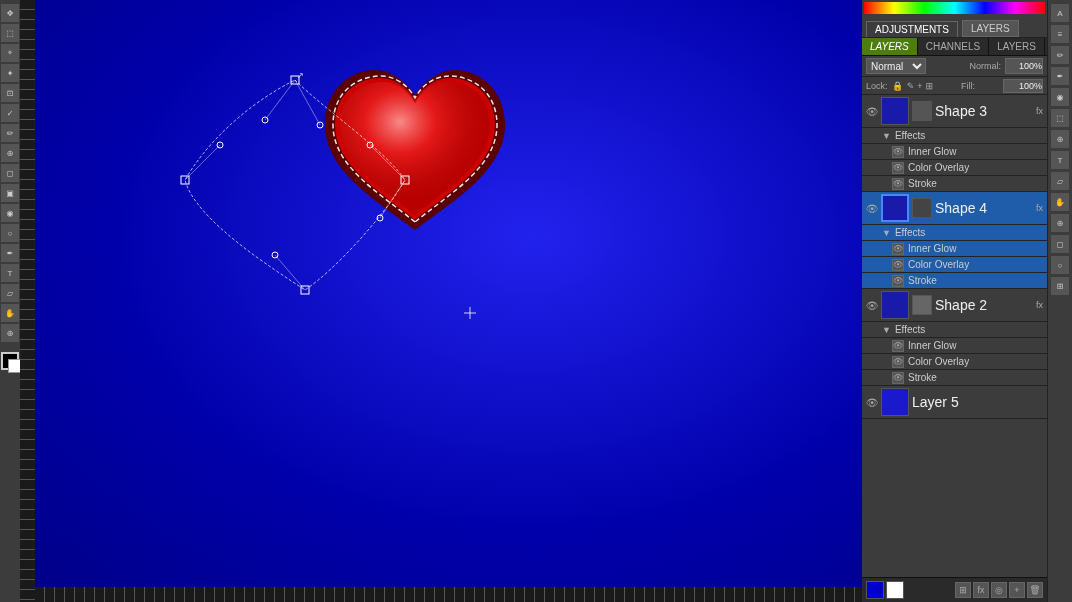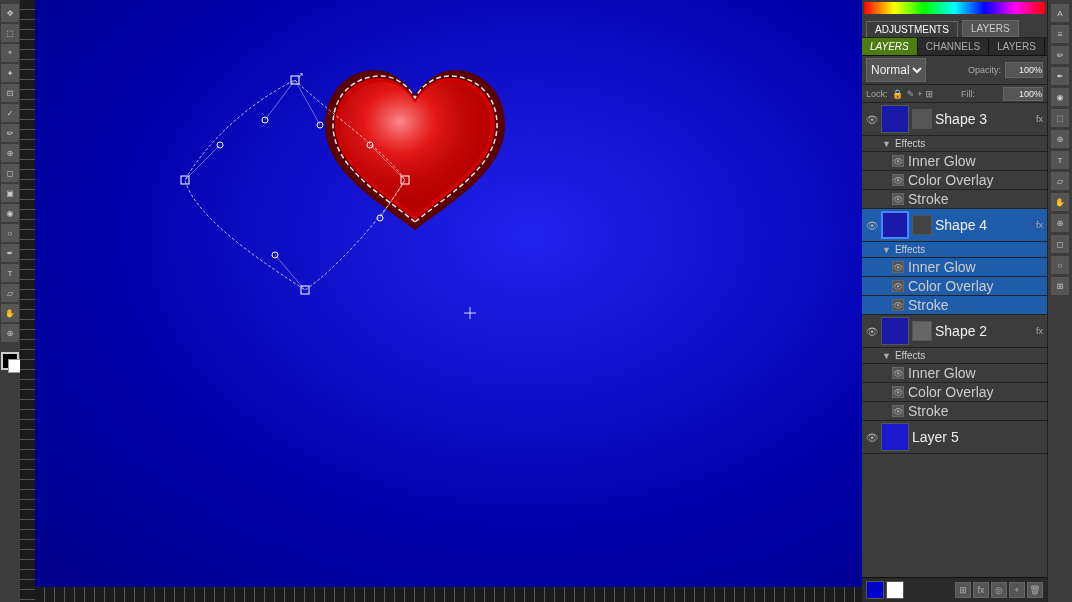--- a/index.html
+++ b/index.html
@@ -62,21 +62,21 @@
     .adj-btn {
       padding: 2px 8px; font-size: 10px; color: #ccc; background: #555; border: 1px solid #666; cursor: pointer;
     }
     .adj-btn.active { background: #3c3c3c; border-bottom: none; color: #fff; }
 
     
     .layer-controls {
       display: flex; align-items: center; padding: 2px 4px; gap: 4px; background: #3c3c3c; border-bottom: 1px solid #222;
     }
     .blend-select {
-      width: 60px; height: 24px; font-size: 12px; background: #555; color: #eee; border: 1px solid #666;
+      width: 60px; height: 16px; font-size: 10px; background: #555; color: #eee; border: 1px solid #666;
     }
     .opacity-field {
       width: 38px; height: 16px; font-size: 9px; background: #555; color: #eee; border: 1px solid #666; text-align: right;
     }
 
     
     .lock-row {
       display: flex; align-items: center; padding: 2px 4px; gap: 3px; background: #3c3c3c; border-bottom: 1px solid #222; height: 18px;
     }
     .lock-icon { color: #aaa; font-size: 9px; }
@@ -95,21 +95,21 @@
     .layer-mask-thumb { width: 20px; height: 20px; background: #888; border: 1px solid #555; flex-shrink: 0; }
     .layer-name { flex: 1; color: #eee; font-size: 14px; }
     .fx-btn { color: #aaa; font-size: 9px; cursor: pointer; }
 
     
     .effect-item {
       display: flex; align-items: center; padding: 1px 4px 1px 30px; gap: 4px; background: #3c3c3c; border-bottom: 1px solid #222; min-height: 16px;
     }
     .effect-item.selected { background: #1f5caa; }
     .effect-icon { width: 12px; height: 12px; background: #555; border: 1px solid #666; font-size: 8px; display: flex; align-items: center; justify-content: center; color: #aaa; }
-    .effect-name { color: #ccc; font-size: 14px; }
+    .effect-name { color: #ccc; font-size: 10px; }
 
     
     .effects-header {
       display: flex; align-items: center; padding: 1px 4px 1px 20px; gap: 4px; background: #3c3c3c; border-bottom: 1px solid #222; min-height: 16px;
     }
     .effects-header.selected { background: #1f5caa; }
 
     
     .layers-tab-row {
       display: flex; background: #2a2a2a; border-bottom: 1px solid #111; align-items: center;
@@ -237,21 +237,21 @@
       <div class="layers-tab">LAYERS</div>
       <div class="panel-menu">≡</div>
     </div>
 
     <div class="layer-controls">
       <select class="blend-select">
         <option>Normal</option>
         <option>Multiply</option>
         <option>Screen</option>
       </select>
-      <span style="color:#aaa; font-size:9px; margin-left:auto;">Opacity:</span>
+      <span style="color:#aaa; font-size:9px; margin-left:auto;">Normal:</span>
       <input class="opacity-field" type="text" value="100%" style="">
     </div>
 
     <div class="lock-row">
       <span class="lock-icon">Lock:</span>
       <span style="color:#aaa; font-size:9px; margin-left:2px;">🔒</span>
       <span style="color:#aaa; font-size:9px;">✎</span>
       <span style="color:#aaa; font-size:9px;">+</span>
       <span style="color:#aaa; font-size:9px;">⊞</span>
       <span style="color:#aaa; font-size:9px; margin-left:auto;">Fill:</span>

